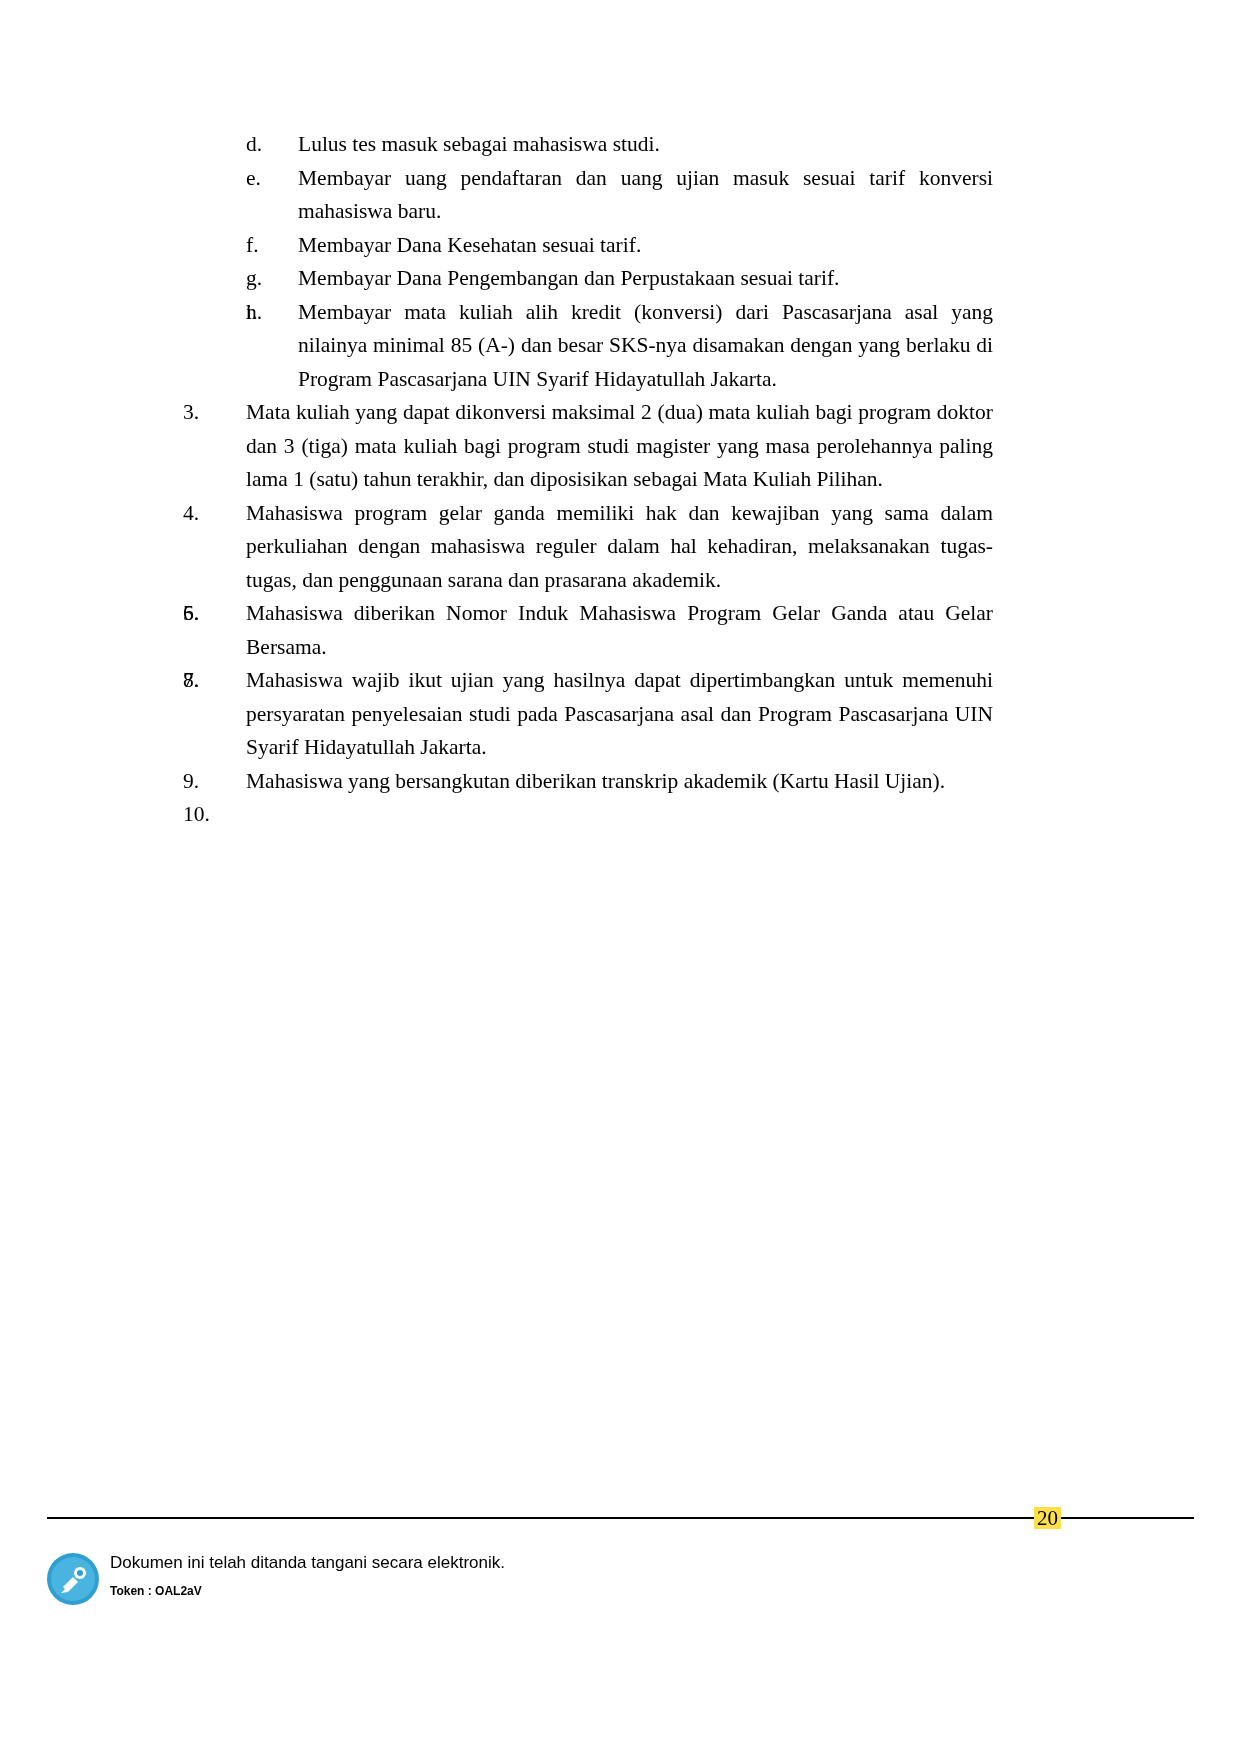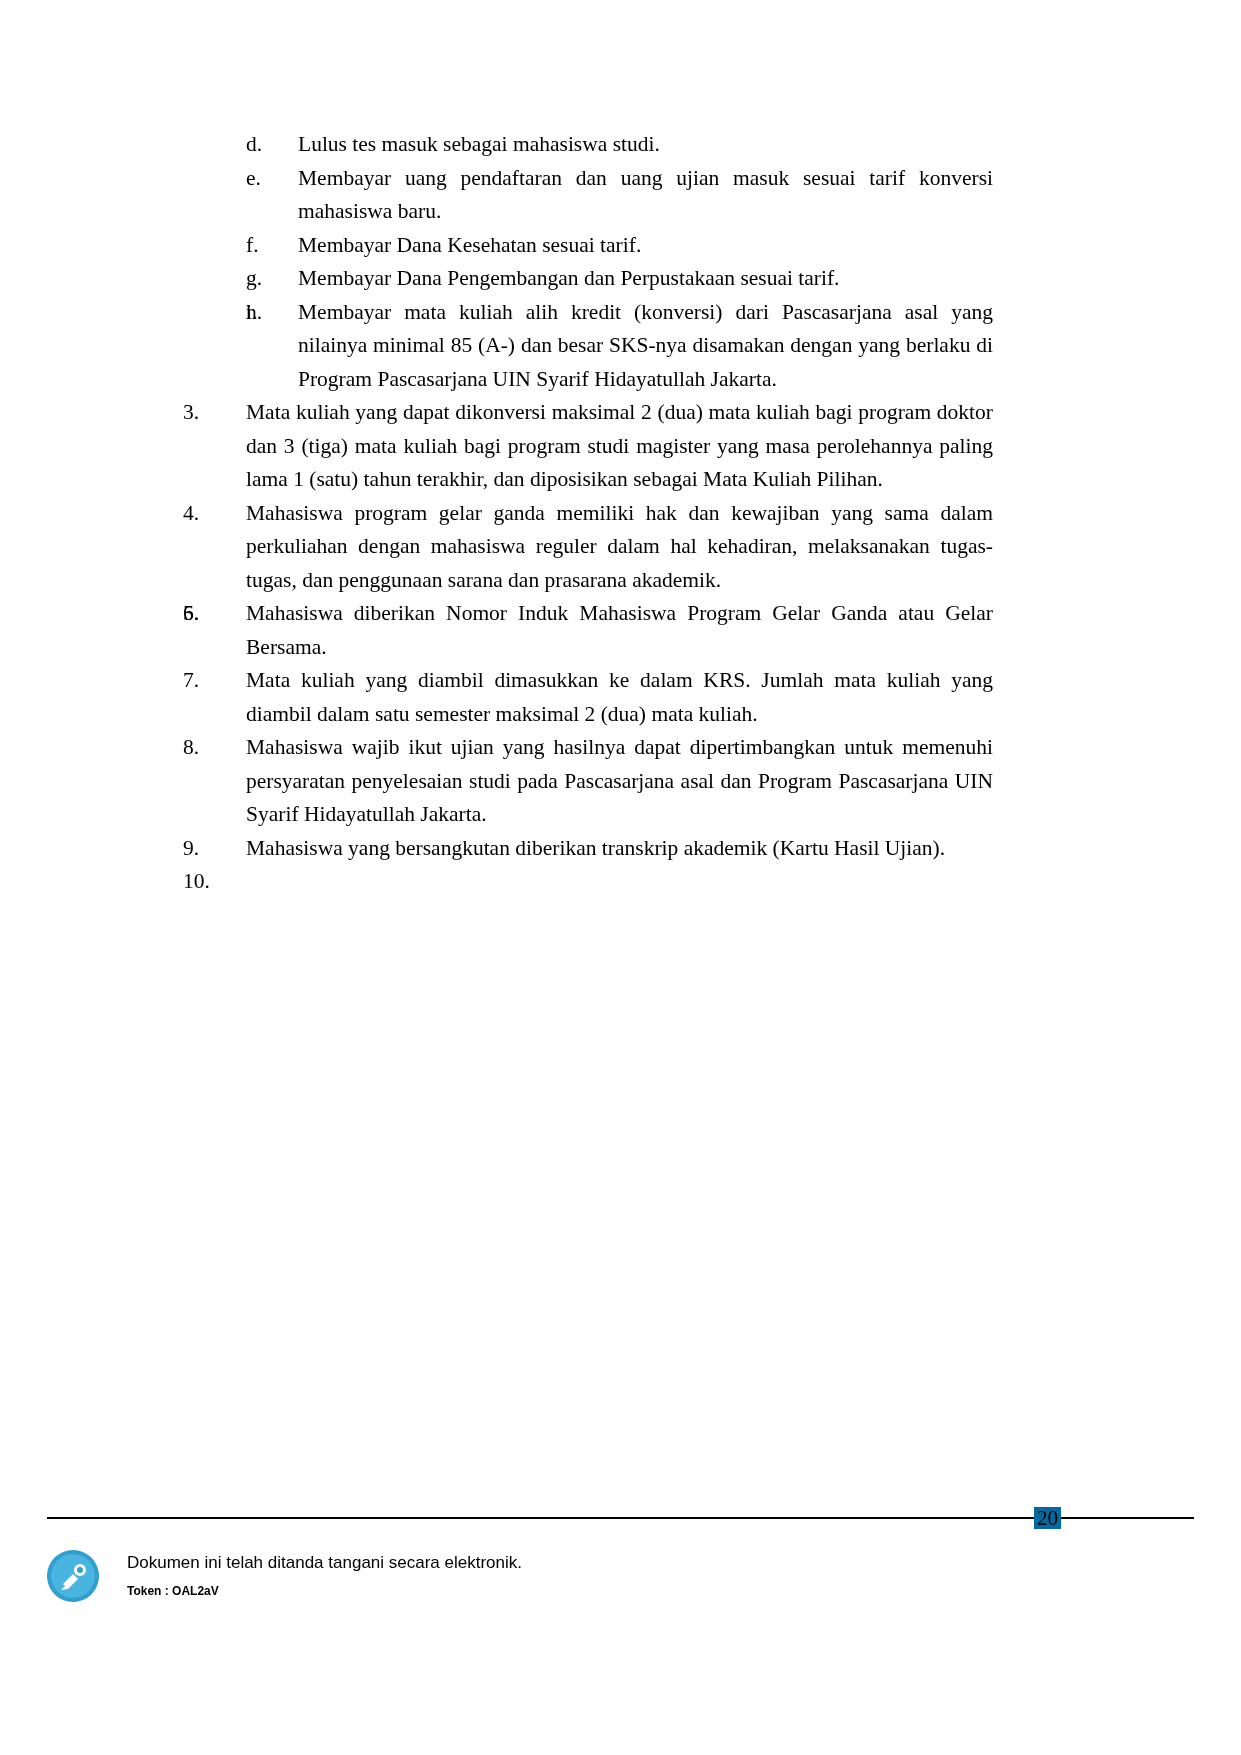--- a/index.html
+++ b/index.html
@@ -74,40 +74,40 @@
   }
 
   
   .page-number {
     position: absolute;
     right: 180px;
     bottom: 226px;
     font-size: 21px;
     line-height: 22px;
     font-family: "Liberation Serif", "DejaVu Serif", serif;
-    background: #0369a1;
+    background: #fde047;
     padding: 0 3px;
     z-index: 3;
   }
   .footer-rule {
     position: absolute;
     left: 47px;
     right: 47px;
     bottom: 236px;
     border-top: 2px solid #000000;
     height: 0;
     z-index: 2;
   }
   .footer {
     position: absolute;
     left: 47px;
     bottom: 150px;
     display: flex;
-    align-items: center;
-    gap: 28px;
+    align-items: flex-end;
+    gap: 11px;
     z-index: 3;
   }
   .sig-badge {
     width: 52px;
     height: 52px;
     flex: 0 0 52px;
     border-radius: 50%;
     background: #2f9fd0;
     position: relative;
     overflow: hidden;
@@ -192,21 +192,20 @@
       </li>
       <li class="num-item">
         <span class="marker">5.</span>
       </li>
       <li class="num-item">
         <span class="marker">6.</span>
         <span class="txt">Mahasiswa diberikan Nomor Induk Mahasiswa Program Gelar Ganda atau Gelar Bersama.</span>
       </li>
       <li class="num-item">
         <span class="marker">7.</span>
-        <span class="txt">Mata kuliah yang diambil dimasukkan ke dalam KRS. Jumlah  mata kuliah yang diambil dalam satu semester maksimal 2 (dua) mata kuliah.</span>
       </li>
       <li class="num-item">
         <span class="marker">8.</span>
         <span class="txt">Mahasiswa wajib ikut ujian yang hasilnya dapat dipertimbangkan untuk memenuhi persyaratan penyelesaian studi pada Pascasarjana asal dan Program Pascasarjana UIN Syarif Hidayatullah Jakarta.</span>
       </li>
       <li class="num-item">
         <span class="marker">9.</span>
         <span class="txt no-justify">Mahasiswa yang bersangkutan diberikan transkrip akademik (Kartu Hasil Ujian).</span>
       </li>
       <li class="num-item">

